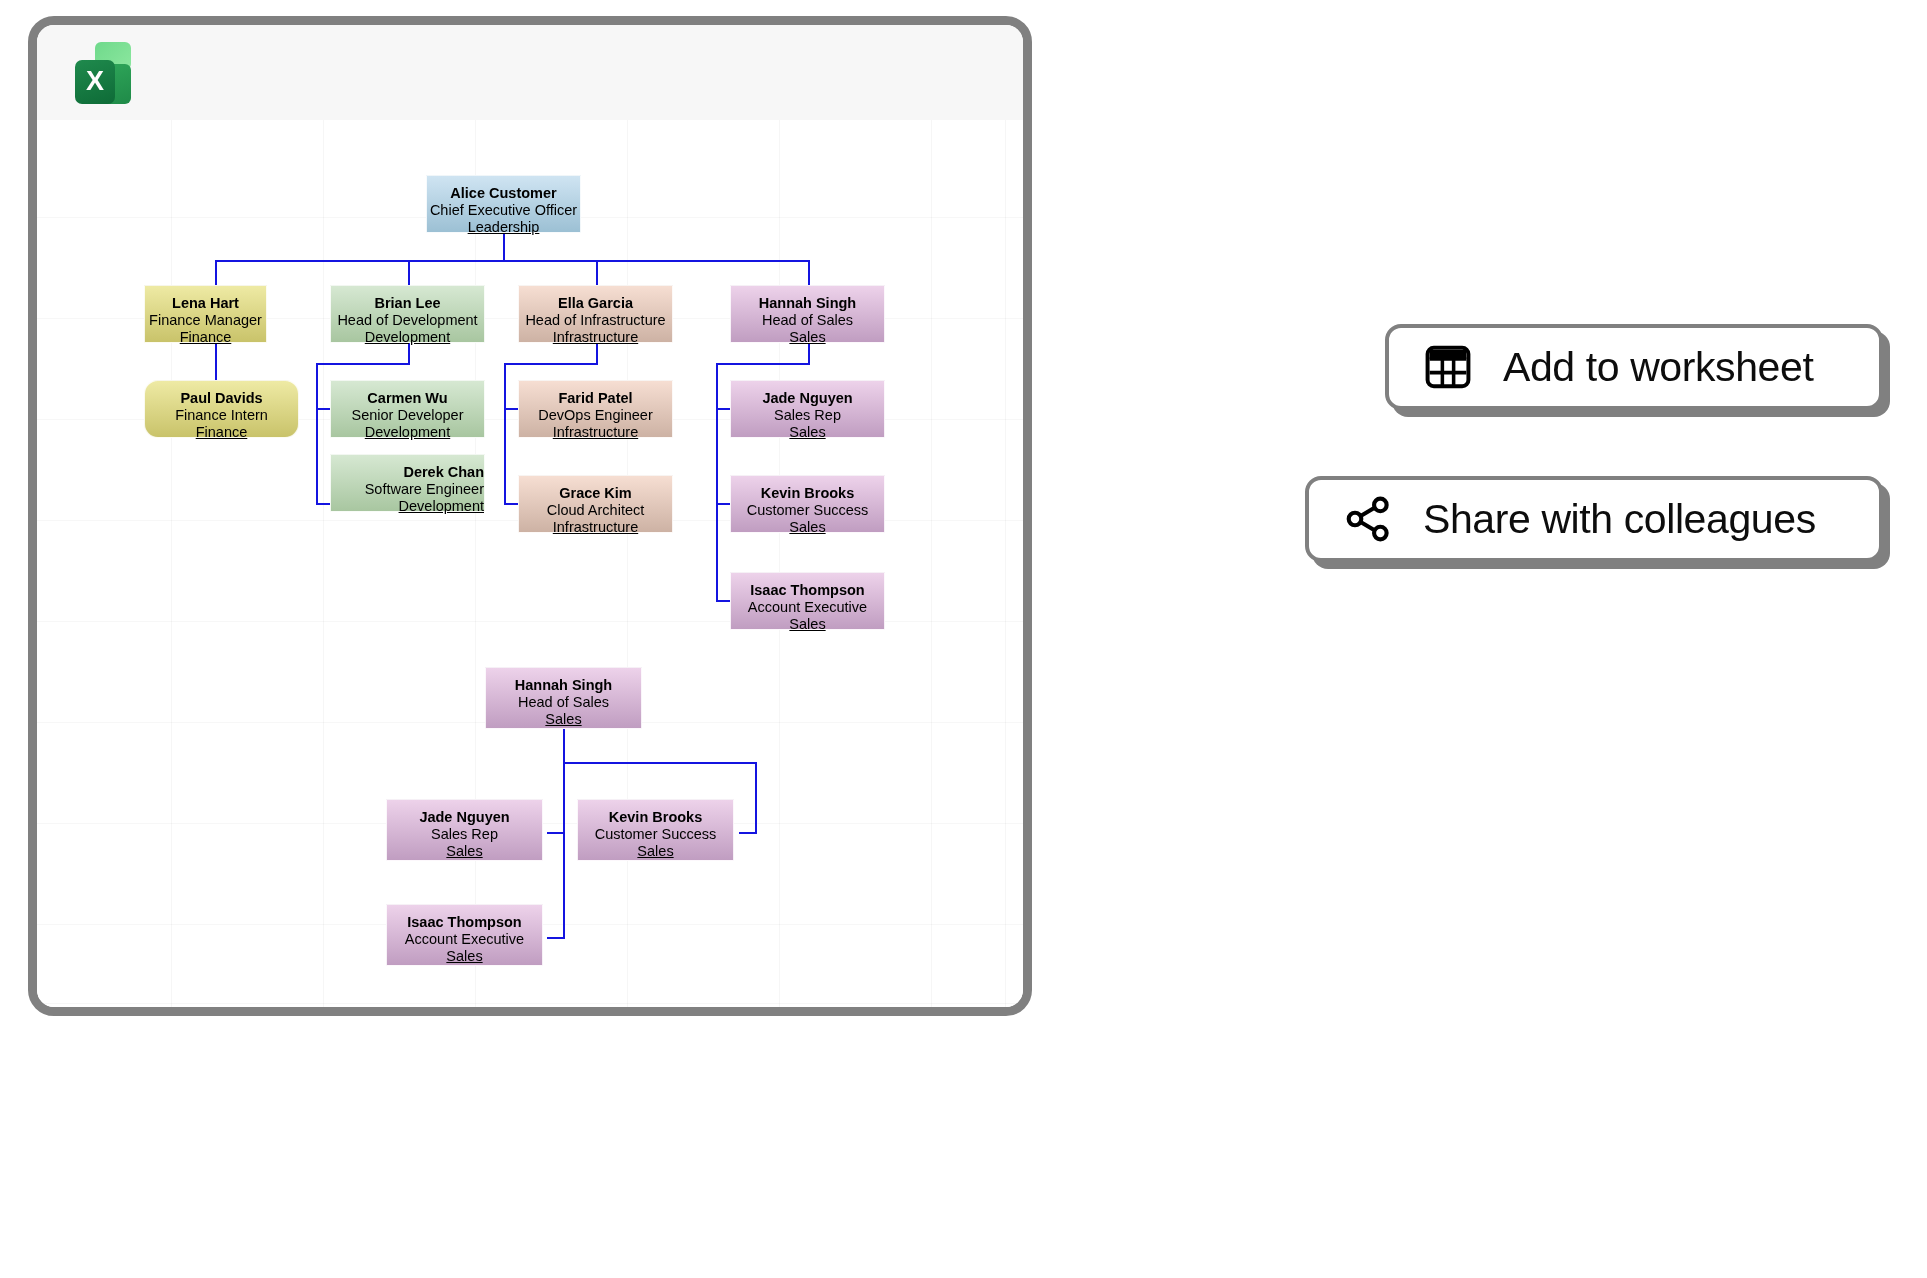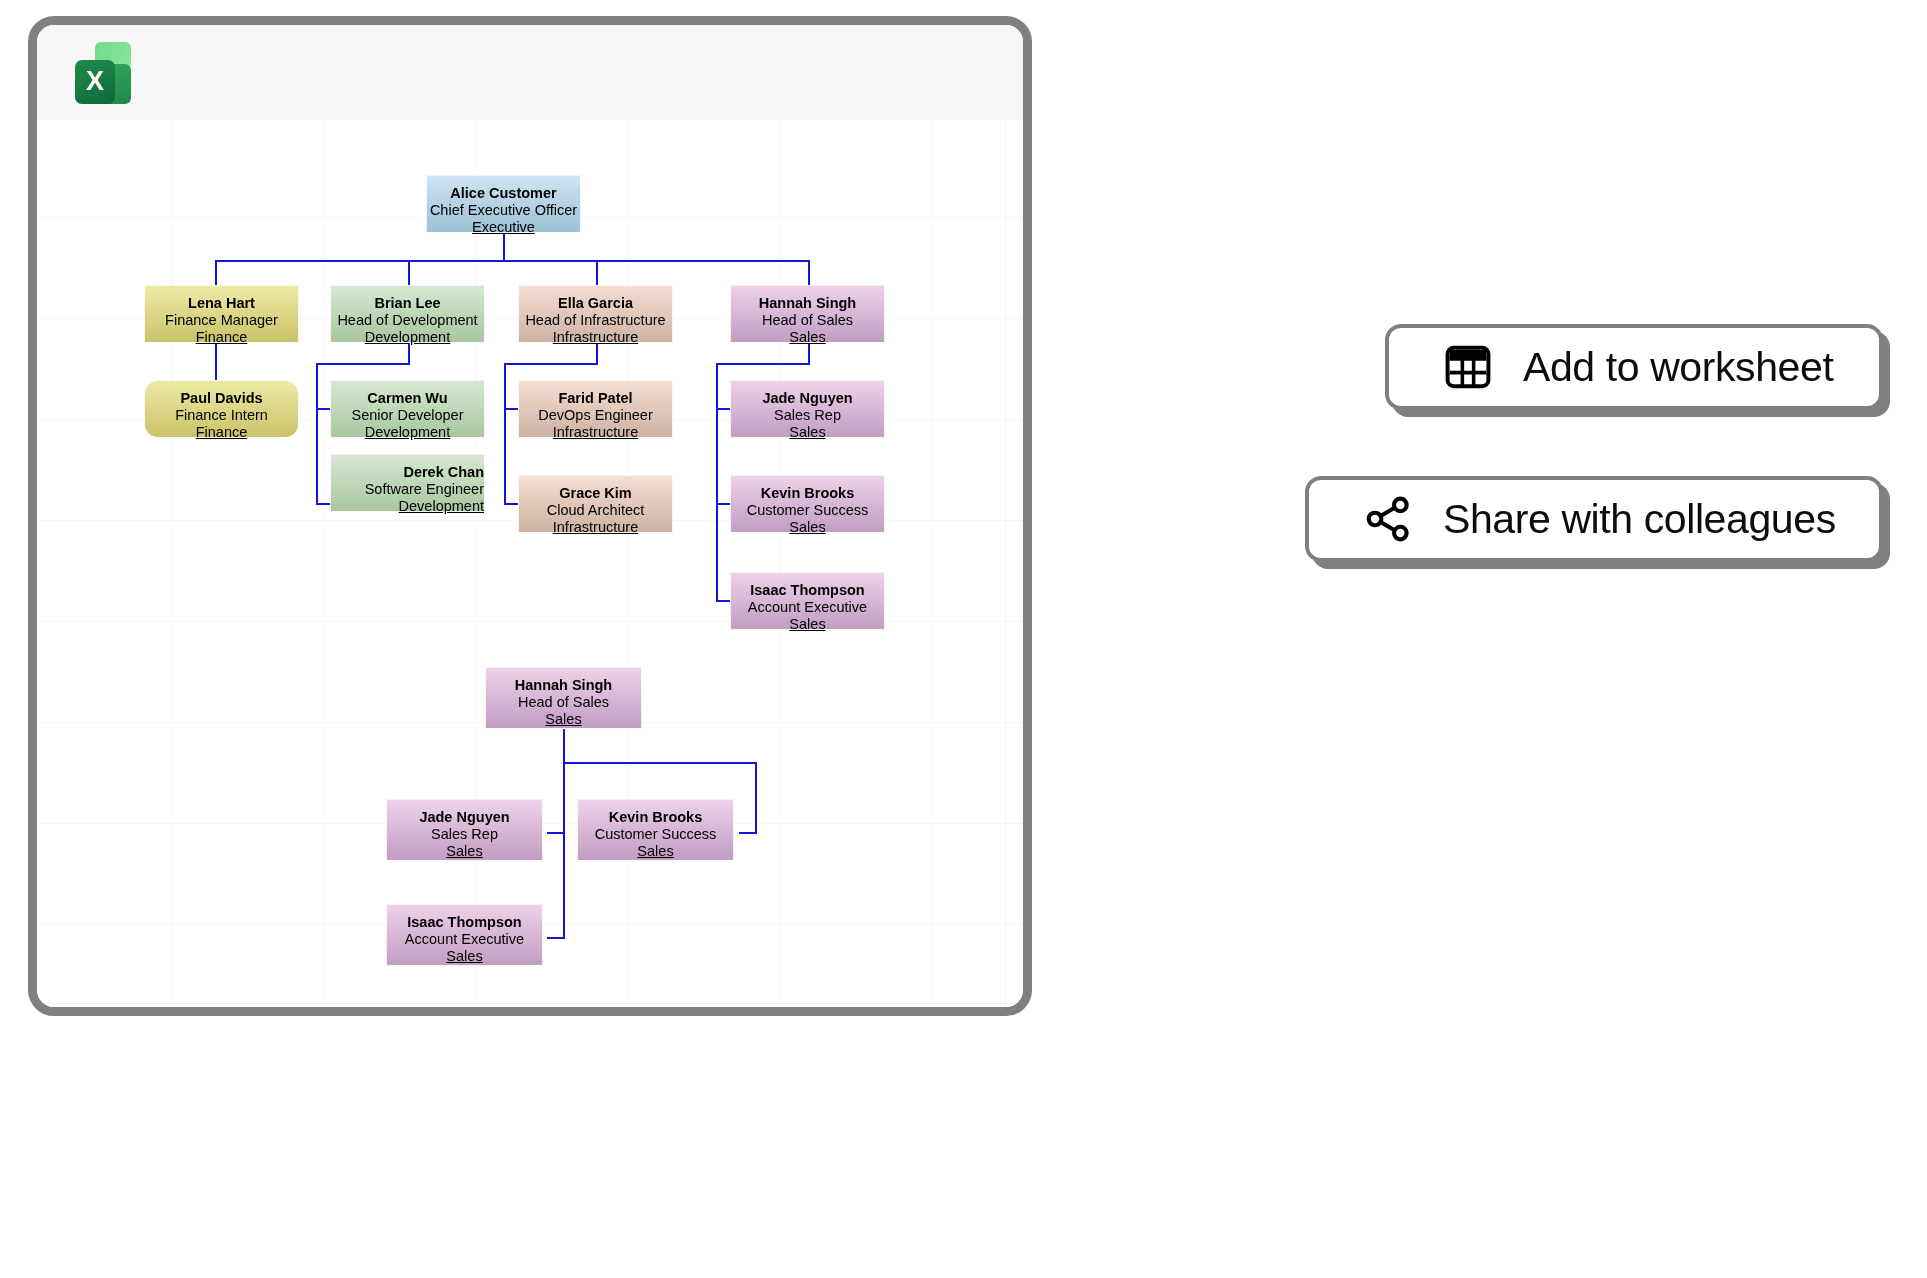--- a/index.html
+++ b/index.html
@@ -81,21 +81,21 @@
 
   
   .act-btn{
     position:absolute;
     background:#ffffff;
     border:4px solid #808080;
     border-radius:16px;
     box-sizing:border-box;
     display:flex;align-items:center;
     box-shadow:7px 7px 0 0 #808080;
-    padding-left:52px;
+    padding-left:32px;
   }
   .act-btn .lbl{
     font-size:41px;color:#0d0d0d;margin-left:28px;letter-spacing:-0.4px;
     white-space:nowrap;
   }
   #btn-add{left:1385px;top:324px;width:498px;height:86px;}
   #btn-share{left:1305px;top:460px;width:578px;height:86px;margin-top:16px;}
   .icon-box{width:54px;height:54px;flex:none;display:flex;align-items:center;justify-content:center;}
 </style>
 </head>
@@ -112,31 +112,31 @@
   </div>
 
   <div id="sheet">
     <div id="canvas">
 
       <div>
 
         <div class="node c-leadership" style="left:389px;top:55px;width:155px;height:58px;">
           <span class="nm">Alice Customer</span>
           <span class="rl">Chief Executive Officer</span>
-          <span class="dp">Executive</span>
+          <span class="dp">Leadership</span>
         </div>
 
         <div class="ln lnv" style="left:466px;top:113px;height:28px;"></div>
         <div class="ln lnh" style="left:178px;top:140px;width:594px;"></div>
         <div class="ln lnv" style="left:178px;top:140px;height:25px;"></div>
         <div class="ln lnv" style="left:371px;top:140px;height:25px;"></div>
         <div class="ln lnv" style="left:559px;top:140px;height:25px;"></div>
         <div class="ln lnv" style="left:771px;top:140px;height:25px;"></div>
 
-        <div class="node c-finance" style="left:107px;top:165px;width:155px;height:58px;">
+        <div class="node c-finance" style="left:107px;top:165px;width:123px;height:58px;">
           <span class="nm">Lena Hart</span>
           <span class="rl">Finance Manager</span>
           <span class="dp">Finance</span>
         </div>
         <div class="ln lnv" style="left:178px;top:223px;height:37px;"></div>
         <div class="node c-finance" style="left:107px;top:260px;width:155px;height:58px;border-radius:14px;">
           <span class="nm">Paul Davids</span>
           <span class="rl">Finance Intern</span>
           <span class="dp">Finance</span>
         </div>

